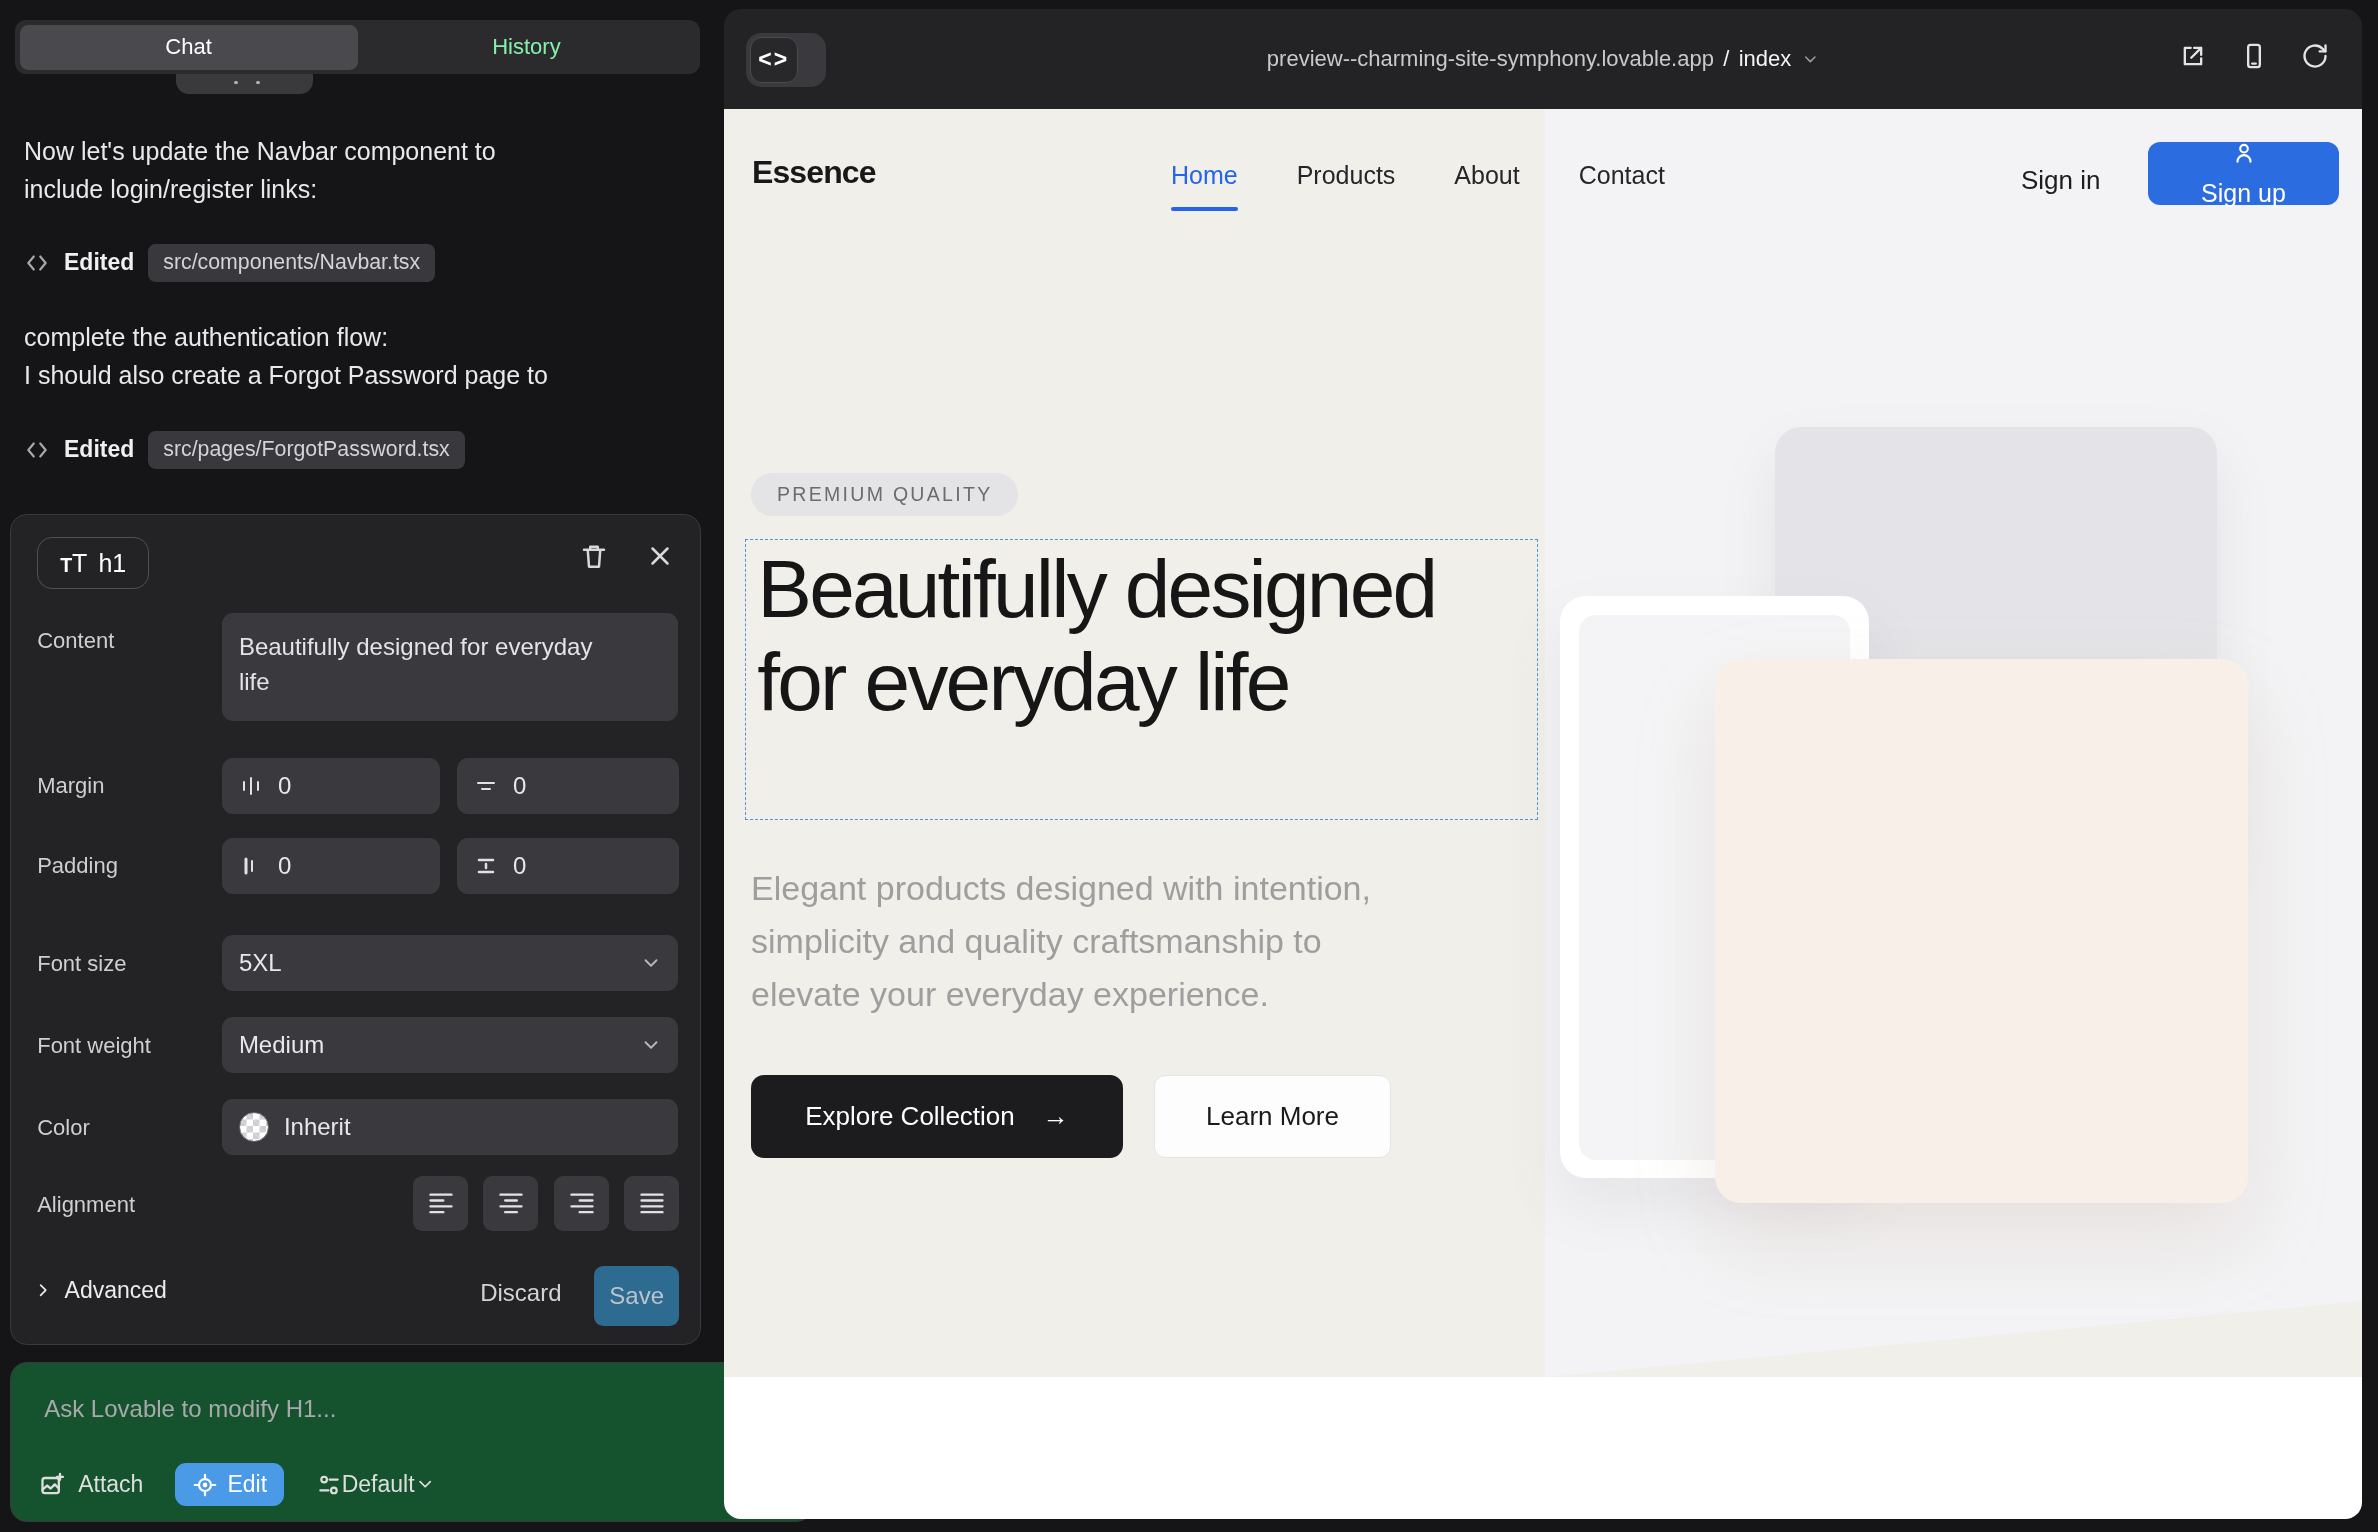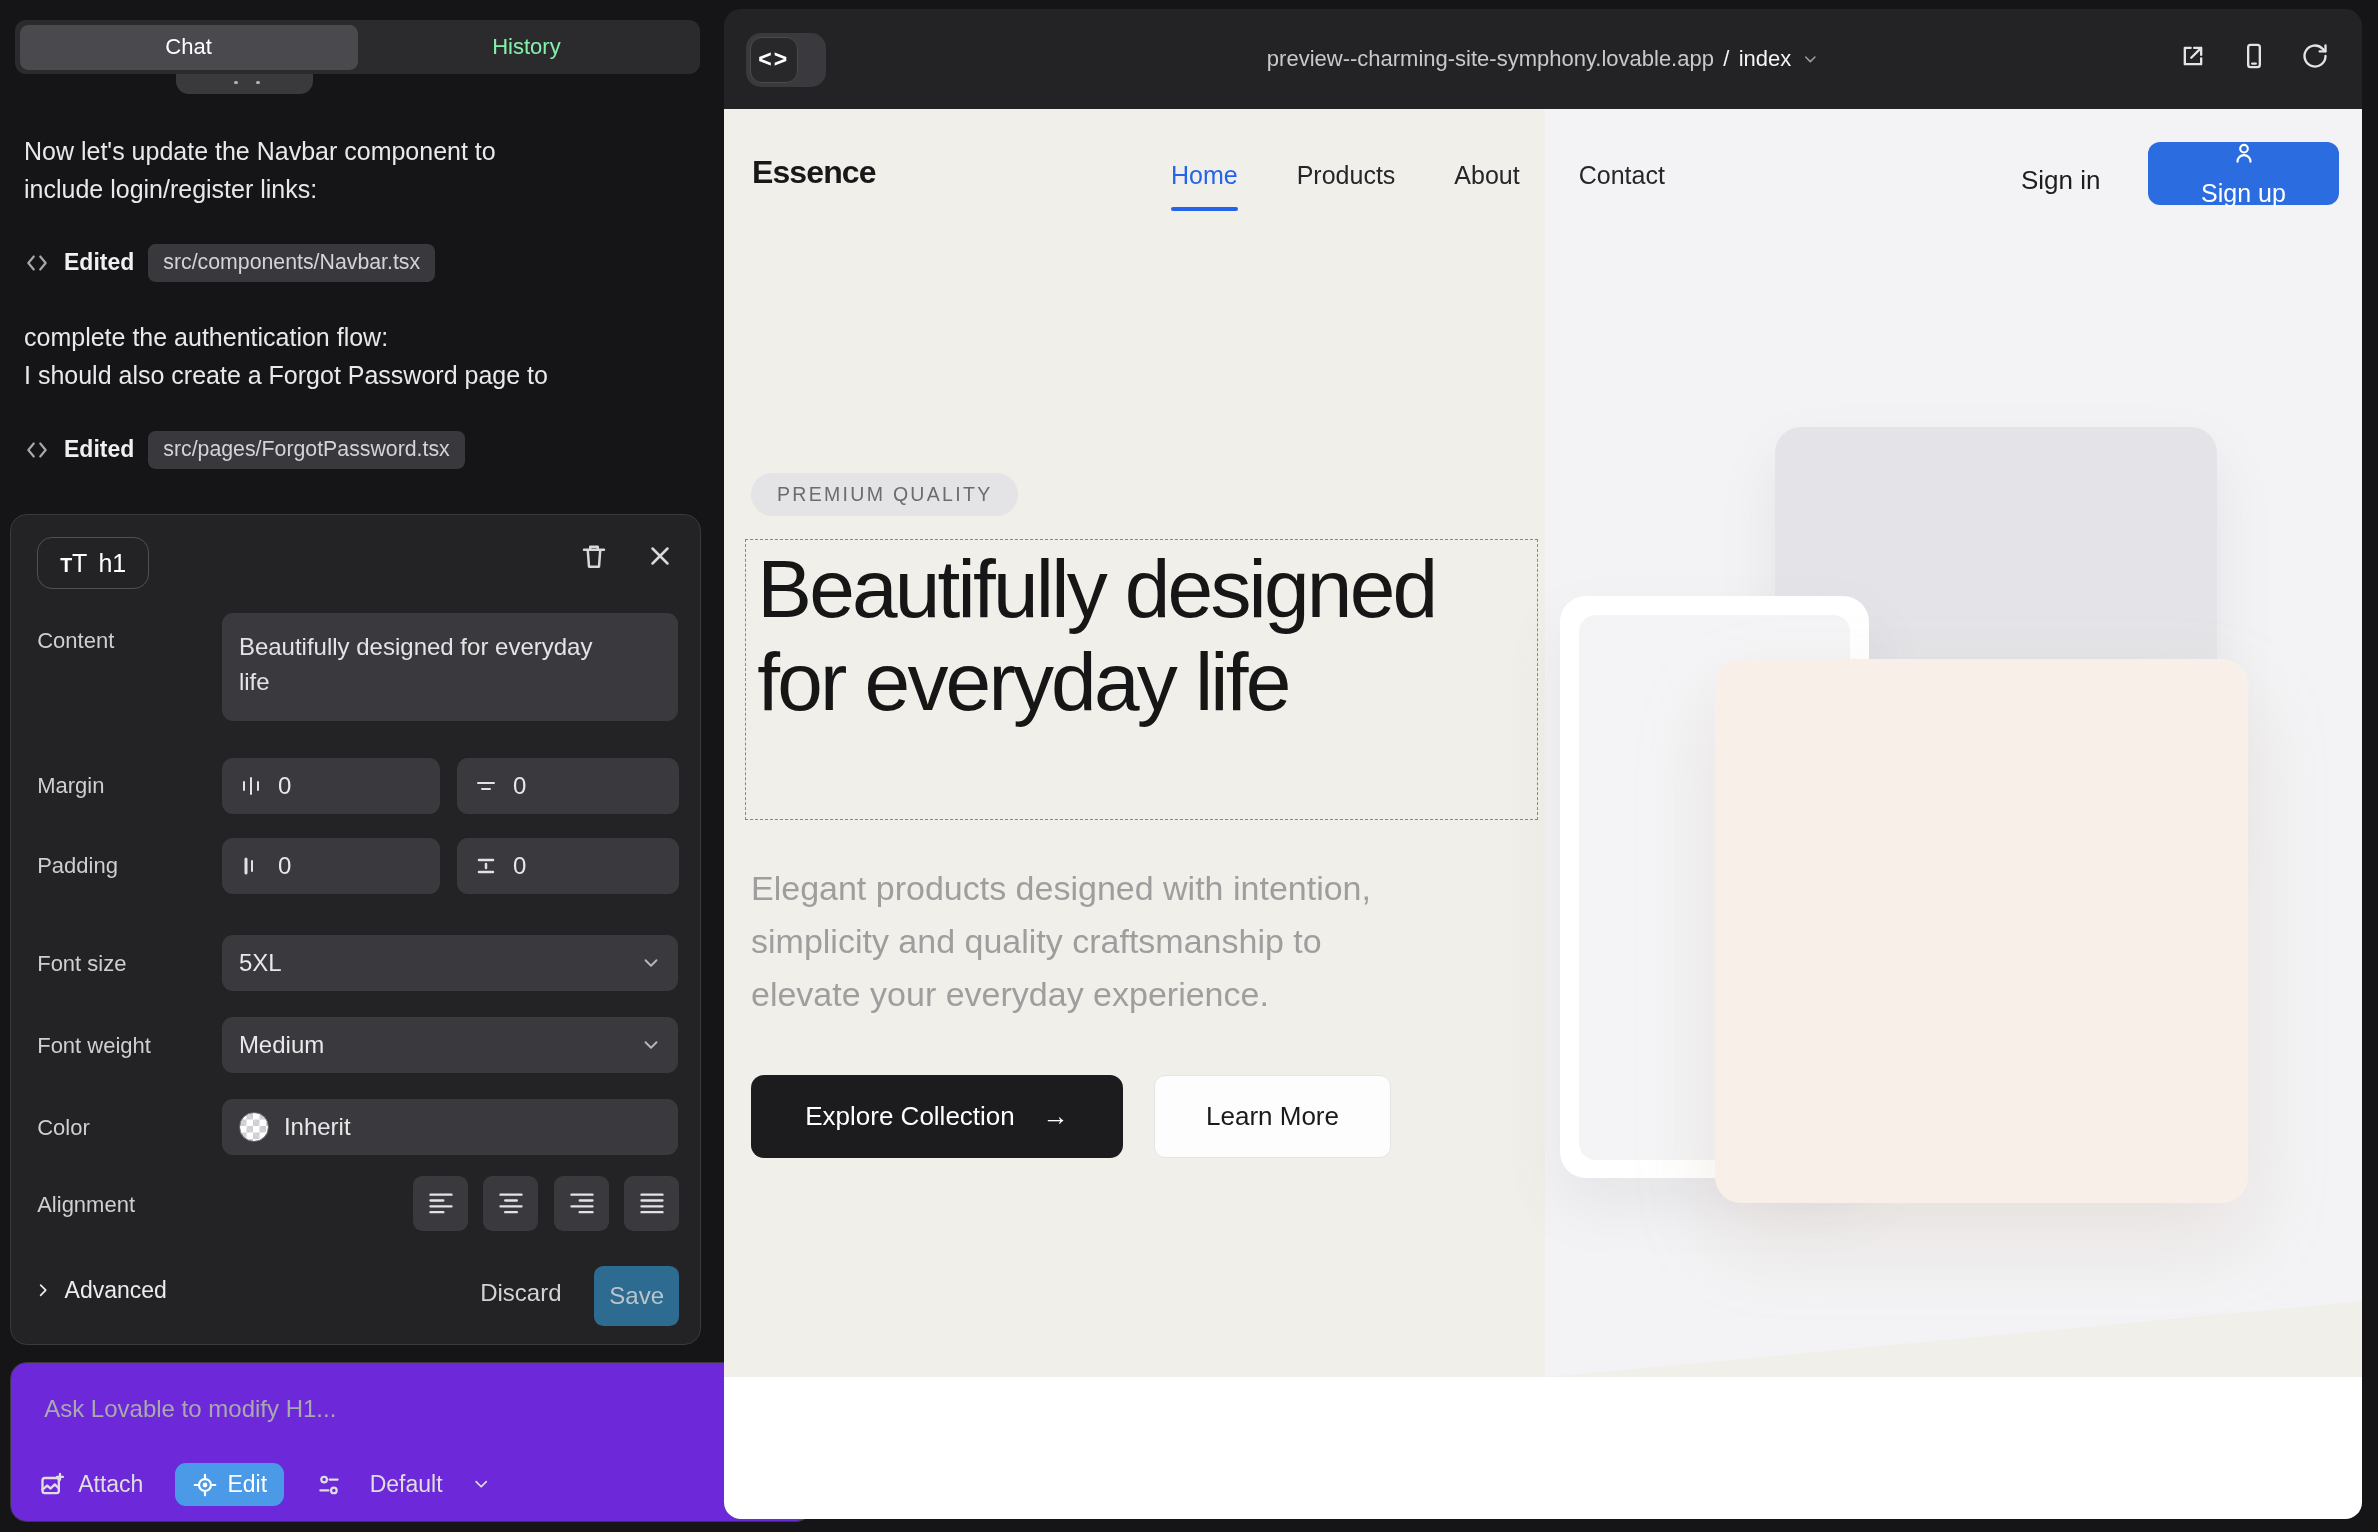--- a/index.html
+++ b/index.html
@@ -66,30 +66,30 @@
     border-radius:9.3px; display:flex; align-items:center; justify-content:center; color:#e3e3e5; cursor:pointer; }
 
   .advanced { position:absolute; left:22px; top:762px; display:flex; align-items:center; gap:11px;
     font-size:23px; color:#ececee; cursor:pointer; }
   .discard { position:absolute; left:469px; top:764px; font-size:24px; color:#d2d2d4; cursor:pointer; }
   .save-btn { position:absolute; left:583px; top:751px; width:85px; height:60px; background:#2e6b90;
     border:none; border-radius:9.3px; color:#bac4cb; font-size:24px; font-family:"Liberation Sans",sans-serif; cursor:pointer; }
 
   
   .composer { position:absolute; left:10.2px; top:1362px; width:803px; height:160px;
-    background:#6d28d9; border:0.9px solid #3a3a3d; border-radius:16.7px; }
+    background:#14532d; border:0.9px solid #3a3a3d; border-radius:16.7px; }
   .composer-input { position:absolute; left:33px; top:32px; width:612px; background:transparent;
     border:none; outline:none; font-size:24px; color:#c9c9cd; font-family:"Liberation Sans",sans-serif; }
   .composer-input::placeholder { color:#a9a9ad; opacity:1; }
   .composer-row { position:absolute; left:28px; right:18.6px; top:100px; height:43px;
     display:flex; align-items:center; }
   .comp-btn { display:flex; align-items:center; gap:11px; font-size:23px; color:#dededf; cursor:pointer; }
   .edit-pill { margin-left:32px; background:#4a9ae8; color:#fff; height:43px; border-radius:11px;
     padding:0 16.7px; display:flex; align-items:center; gap:9.3px; font-size:23px; cursor:pointer; }
-  .default-btn { margin-left:32px; display:flex; align-items:center; gap:28px; font-size:23px; color:#dededf; cursor:pointer; }
+  .default-btn { margin-left:32px; display:flex; align-items:center; gap:0; font-size:23px; color:#dededf; cursor:pointer; }
   .send-btn { margin-left:auto; width:43px; height:43px; border-radius:50%; background:#9a9a9e;
     display:flex; align-items:center; justify-content:center; color:#222224; cursor:pointer; }
 
   
   .browser { position:absolute; left:724px; top:9.3px; width:1638px; height:1510px;
     background:#232325; border-radius:16.7px; overflow:hidden; }
   .chrome { position:absolute; left:0; top:0; right:0; height:100px; }
   .code-toggle { position:absolute; left:22px; top:24px; width:80px; height:54px; background:#3a3a3e;
     border-radius:15px; cursor:pointer; }
   .code-knob { position:absolute; left:3.7px; top:3.7px; width:48px; height:46px; background:#28282b;

